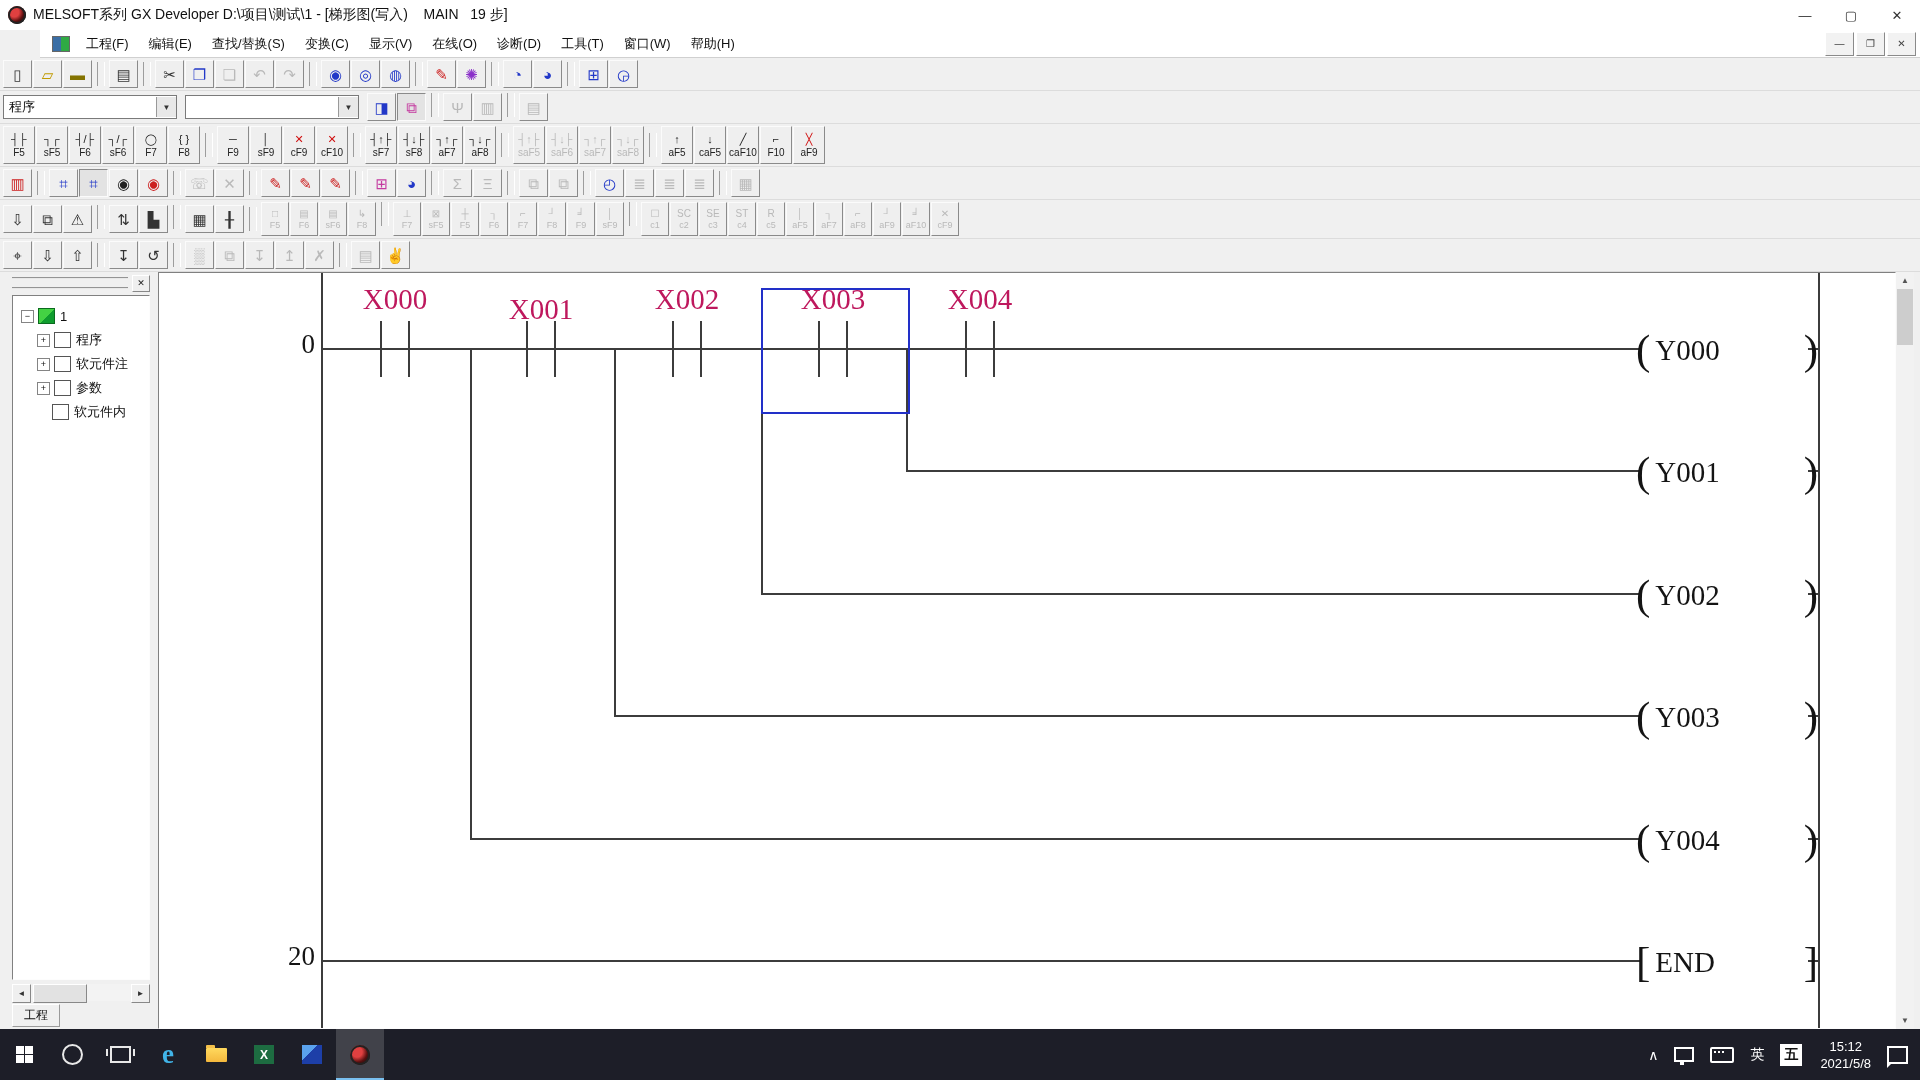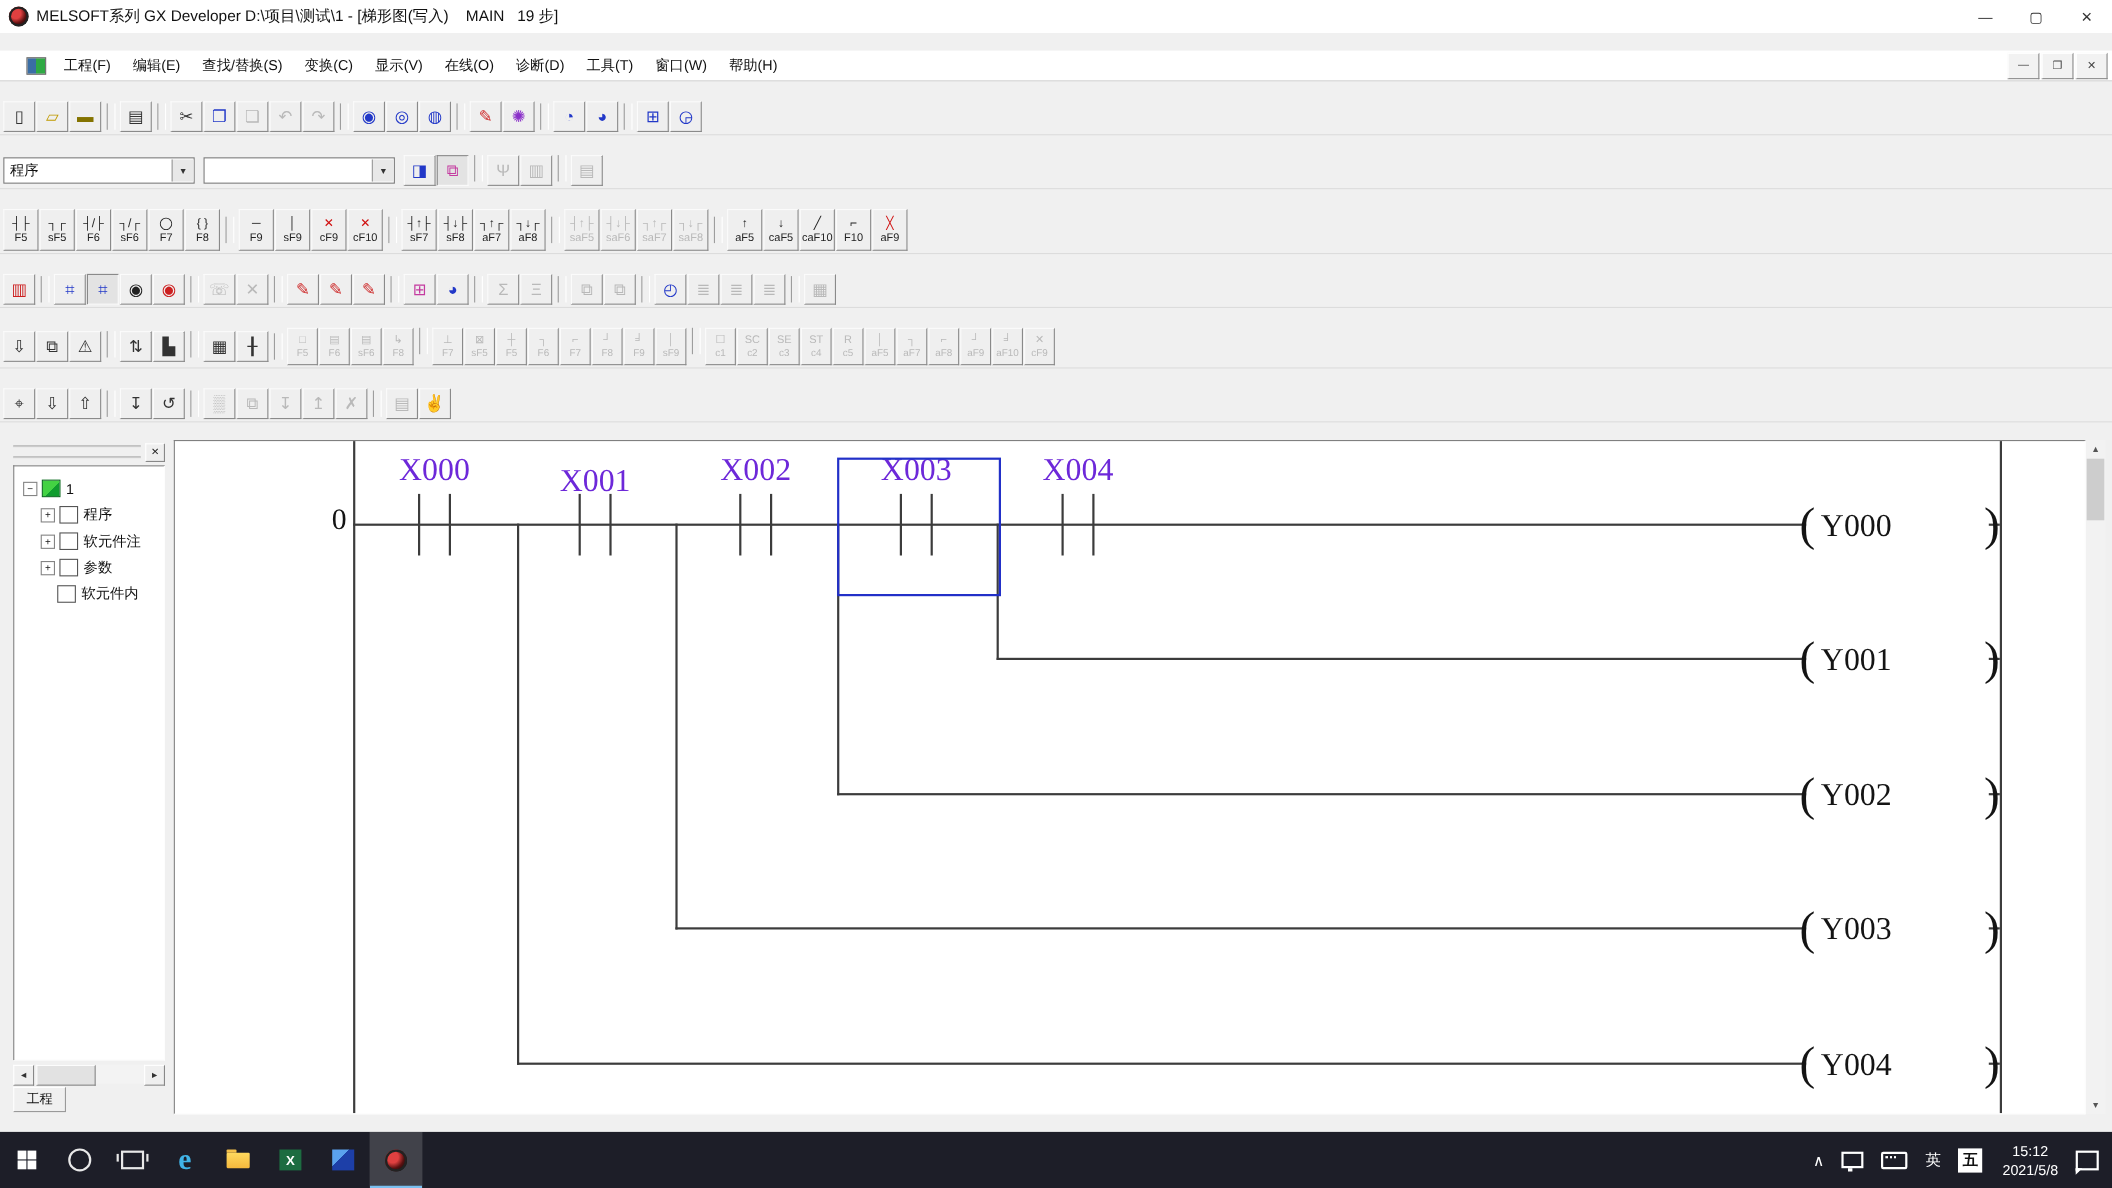--- a/index.html
+++ b/index.html
@@ -1,31 +1,31 @@
 <!DOCTYPE html>
 <html><head>
 <meta charset="utf-8">
 <style>
   html,body{margin:0;padding:0;width:1920px;height:1080px;overflow:hidden;
     font-family:"Liberation Sans",sans-serif;background:#f0f0f0;}
-  #app{display:flex;flex-direction:column;width:1920px;height:1080px;gap:16px;}
+  #app{display:flex;flex-direction:column;width:1920px;height:1080px;}
 
   
   .titlebar{height:30px;background:#ffffff;display:flex;align-items:center;padding-left:8px;flex:0 0 auto;}
   .app-icon{width:18px;height:18px;border-radius:50%;margin-right:7px;flex:0 0 auto;
     background:radial-gradient(circle at 35% 35%,#e04040 0 28%,#5a1010 55%,#111 80%);
     box-shadow:inset 0 0 0 2px #222;}
   .title-text{font-size:14px;color:#111;white-space:pre;}
   .win-controls{margin-left:auto;display:flex;height:100%;}
   .win-btn{width:46px;height:100%;display:flex;align-items:center;justify-content:center;
     font-size:13px;color:#333;}
 
   
   .menubar{height:27px;background:#ffffff;border-bottom:1px solid #d0d0d0;display:flex;
-    align-items:center;font-size:13px;color:#111;flex:0 0 auto;padding-left:20px;}
+    align-items:center;font-size:13px;color:#111;flex:0 0 auto;padding-left:8px;margin-left:40px;}
   .child-icon{width:16px;height:14px;margin:0 6px 0 4px;background:linear-gradient(90deg,#3a6ea5 50%,#2faa44 50%);
     border:1px solid #666;}
   .menu-item{padding:0 10px;height:100%;display:flex;align-items:center;}
   .child-controls{margin-left:auto;display:flex;margin-right:4px;}
   .child-btn{width:27px;height:22px;display:flex;align-items:center;justify-content:center;
     font-size:10px;color:#444;border:1px solid;border-color:#fff #8a8a8a #8a8a8a #fff;background:#f2f2f2;margin-left:2px;}
 
   
   .tb-row{background:#f0f0f0;border-bottom:1px solid #dcdcdc;display:flex;align-items:center;
     padding:2px 3px;flex:0 0 auto;}
@@ -81,21 +81,21 @@
     border:1px solid;border-color:#fff #888 #888 #fff;}
   .panel-tab{width:46px;height:21px;margin:3px 0 2px 2px;display:flex;align-items:center;justify-content:center;
     font-size:12px;color:#111;background:#f0f0f0;border:1px solid #9a9a9a;border-top-color:#fff;border-left-color:#fff;}
   .splitter{width:6px;flex:0 0 auto;}
 
   .editor{flex:1;position:relative;background:#ffffff;border:1px solid;
     border-color:#808080 #fdfdfd #fdfdfd #808080;overflow:hidden;min-width:0;}
   .wire{position:absolute;background:#3c3c3c;}
   .contact{position:absolute;width:26px;height:56px;border-left:2px solid #3c3c3c;border-right:2px solid #3c3c3c;}
   .clabel{position:absolute;transform:translateX(-50%);font-family:"Liberation Serif",serif;
-    font-size:29px;color:#6d28d9;white-space:nowrap;}
+    font-size:29px;color:#be185d;white-space:nowrap;}
   .step{position:absolute;width:86px;text-align:right;font-family:"Liberation Serif",serif;
     font-size:27px;color:#141414;}
   .coil{position:absolute;width:182px;height:64px;display:flex;align-items:center;transform:translateY(-50%);}
   .coil .paren{font-family:"Liberation Serif",serif;font-size:43px;font-weight:400;color:#141414;line-height:40px;}
   .coil .pr{margin-left:auto;}
   .coil .cname{font-family:"Liberation Serif",serif;font-size:29px;color:#141414;margin-left:5px;}
   .cursor-box{position:absolute;border:2px solid #2230c8;background:transparent;}
 
   .vscroll{width:18px;flex:0 0 auto;background:#f2f2f2;display:flex;flex-direction:column;}
   .vs-btn{height:17px;display:flex;align-items:center;justify-content:center;font-size:8px;color:#555;background:#f2f2f2;}

